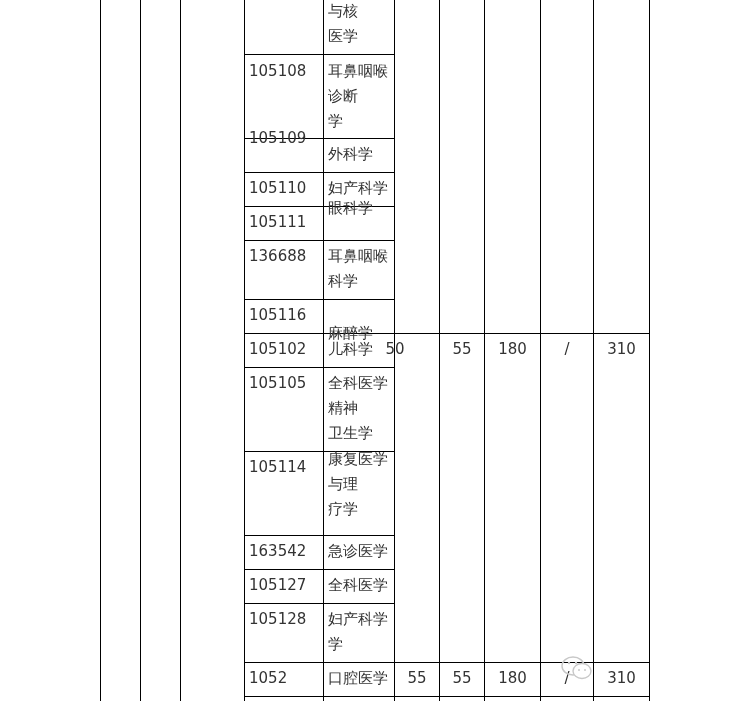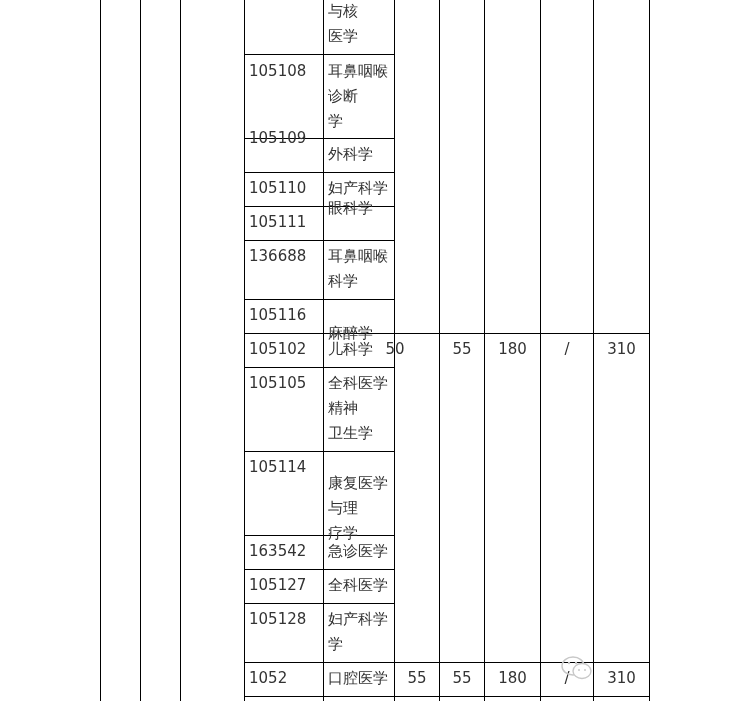--- a/index.html
+++ b/index.html
@@ -71,21 +71,21 @@
 
 <div class="cell code" style="top:337px">105102</div>
 <div class="cell name" style="top:337px">儿科学</div>
 
 <div class="cell code" style="top:371px">105105</div>
 <div class="cell name" style="top:371px">全科医学
 精神
 卫生学</div>
 
 <div class="cell code" style="top:455px">105114</div>
-<div class="cell name" style="top:471px">康复医学
+<div class="cell name" style="top:447px">康复医学
 与理
 疗学</div>
 
 <div class="cell code" style="top:539px">163542</div>
 <div class="cell name" style="top:539px">急诊医学</div>
 
 <div class="cell code" style="top:573px">105127</div>
 <div class="cell name" style="top:573px">全科医学</div>
 
 <div class="cell code" style="top:607px">105128</div>

